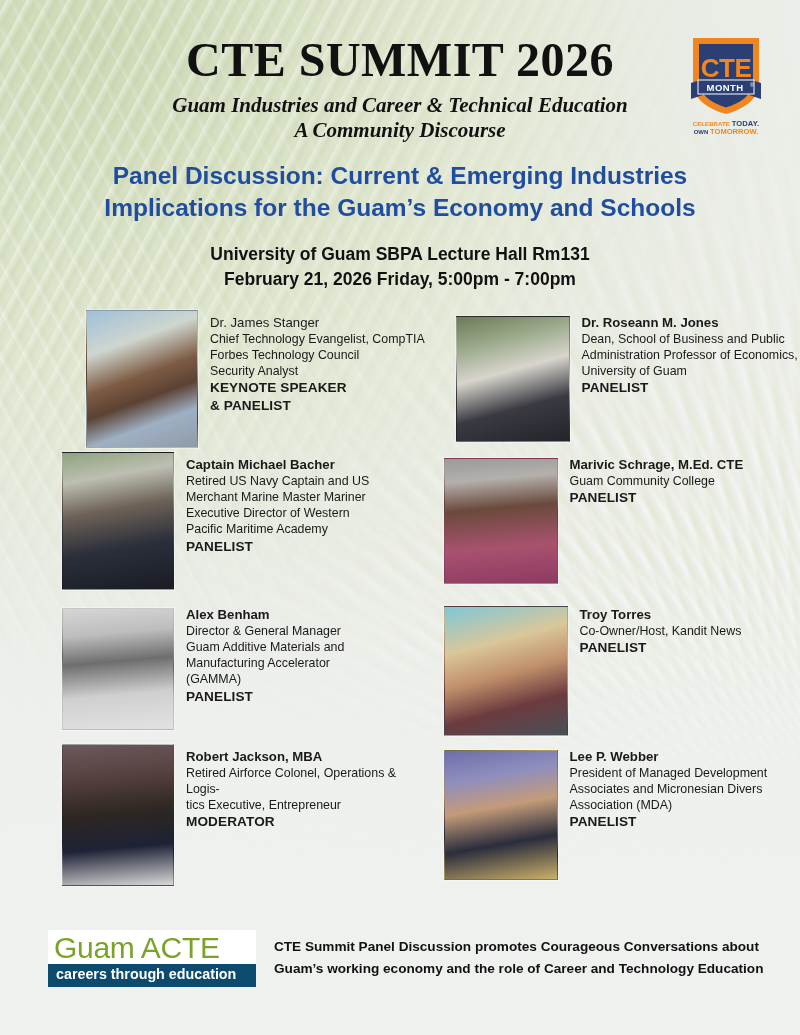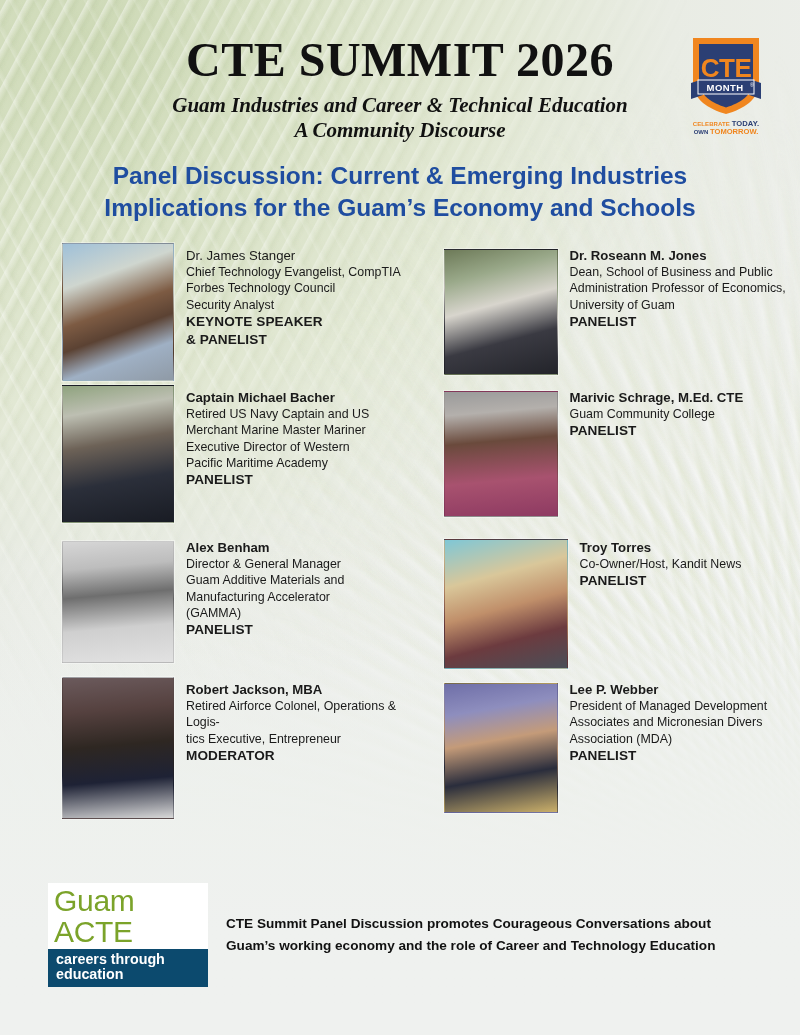--- a/index.html
+++ b/index.html
@@ -131,21 +131,21 @@
     box-shadow:0 0 0 1px rgba(255,255,255,.35);
   }
   .ptext{padding-left:12px;padding-top:4px;color:#1a1a1a;}
   .pname{font-size:13.2px;font-weight:700;line-height:1.30;}
   .pname.light{font-weight:400;}
   .pline{font-size:12.4px;font-weight:400;line-height:1.30;}
   .prole{font-size:13.6px;font-weight:700;line-height:1.32;letter-spacing:.1px;}
 
   
   .footer{position:absolute;left:0;right:0;bottom:48px;display:flex;align-items:center;z-index:5;}
-  .acte{margin-left:48px;width:160px;}
+  .acte{margin-left:48px;width:208px;}
   .acte-top{background:#ffffff;padding:3px 6px 1px 6px;}
   .acte-top span{
     display:block;color:#7ba32a;font-size:30px;font-weight:400;
     line-height:1.02;letter-spacing:-.3px;
   }
   .acte-bot{background:#0c4a6e;padding:3px 6px 4px 8px;}
   .acte-bot span{display:block;color:#fff;font-size:14.3px;font-weight:700;line-height:1.1;}
   .foot-text{margin-left:18px;color:#111;font-weight:700;font-size:13.6px;line-height:1.65;}
 </style>
 </head>
@@ -189,24 +189,28 @@
     <div class="hdr">
       <div class="title-main">CTE SUMMIT 2026</div>
       <div class="title-sub">
         <div>Guam Industries and Career &amp; Technical Education</div>
         <div>A Community Discourse</div>
       </div>
       <div class="panel-head">
         <div>Panel Discussion:  Current &amp; Emerging Industries</div>
         <div>Implications for the Guam’s Economy and Schools</div>
       </div>
+      <div class="venue">
+        <div>University of Guam SBPA Lecture Hall Rm131</div>
+        <div>February 21, 2026 Friday, 5:00pm - 7:00pm</div>
+      </div>
     </div>
 
     <div class="people" id="people">
-        <div class="prow" style="margin-top: 0px;">
+        <div class="prow" style="margin-top: 0px; padding-left: 24px;">
           <div class="pcol left">
             <div class="photo" style="width: 110px; height: 136px; margin-top: 0px; background-image: linear-gradient(160deg, rgb(159, 192, 216) 0%, rgb(207, 214, 207) 26%, rgb(125, 91, 67) 48%, rgb(91, 66, 51) 62%, rgb(159, 176, 196) 78%, rgb(143, 154, 166) 100%);"></div>
             <div class="ptext">
               <div class="pname light">Dr. James Stanger</div>
               <div class="pline">Chief Technology Evangelist, CompTIA</div>
               <div class="pline">Forbes Technology Council</div>
               <div class="pline">Security Analyst</div>
               <div class="prole">KEYNOTE SPEAKER</div>
               <div class="prole"> &amp; PANELIST</div>
             </div>

